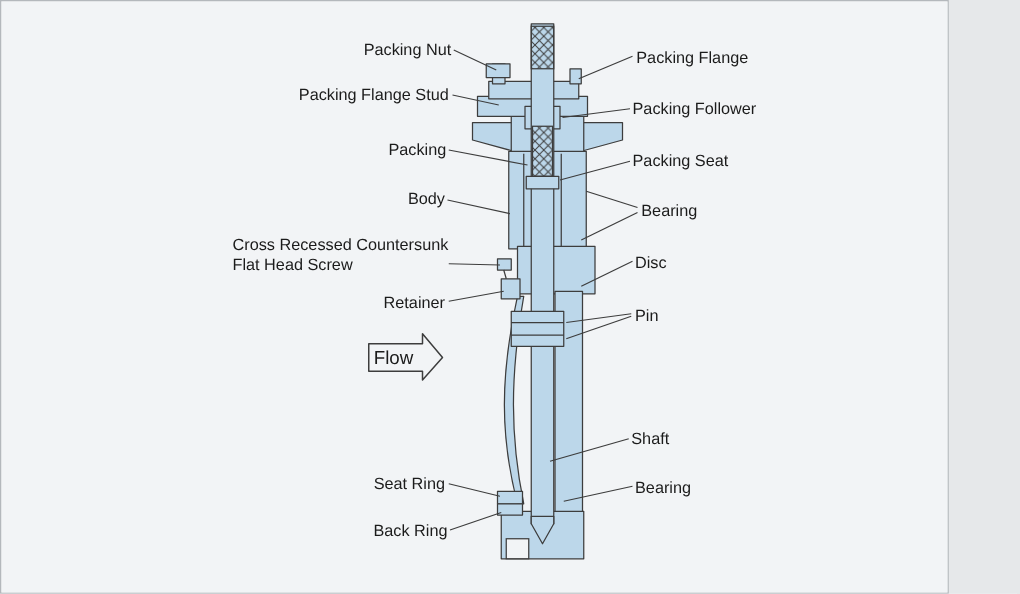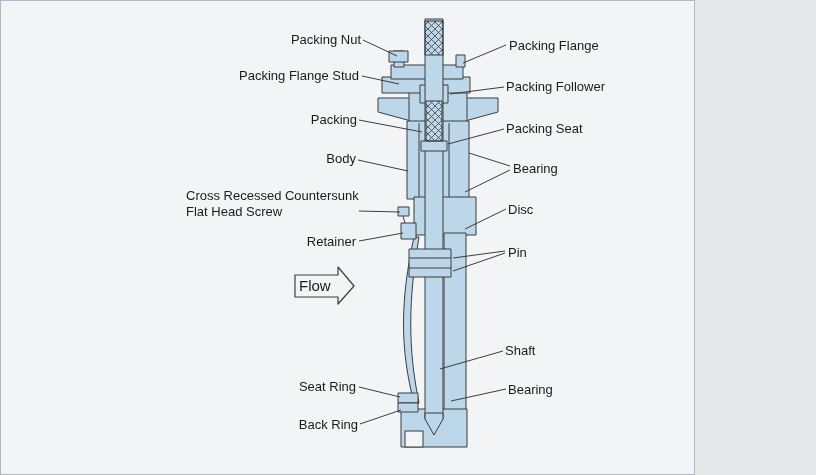--- a/index.html
+++ b/index.html
@@ -1,17 +1,17 @@
 <!DOCTYPE html>
 <html><head>
 <meta charset="utf-8">
 <style>
   html,body{margin:0;padding:0}
   body{background:#e6e8ea;font-family:"Liberation Sans",sans-serif}
-  .stage{position:relative;width:695px;height:475px;border:1px solid #b4b8bc;box-sizing:border-box;overflow:hidden}
+  .stage{position:relative;width:759px;height:475px;border:1px solid #b4b8bc;box-sizing:border-box;overflow:hidden}
   svg{display:block}
   .parts *{stroke:#3d3d3d;stroke-width:1;stroke-linejoin:round}
   .detail{stroke:#3d3d3d;stroke-width:1;fill:none}
   .leaders line,.leaders polyline{stroke:#3d3d3d;stroke-width:1;fill:none}
   text{font-family:"Liberation Sans",sans-serif;font-size:13px;fill:#1b1b1b;stroke:none}
   text.flow{font-size:15px}
 </style>
 </head>
 <body>
 

